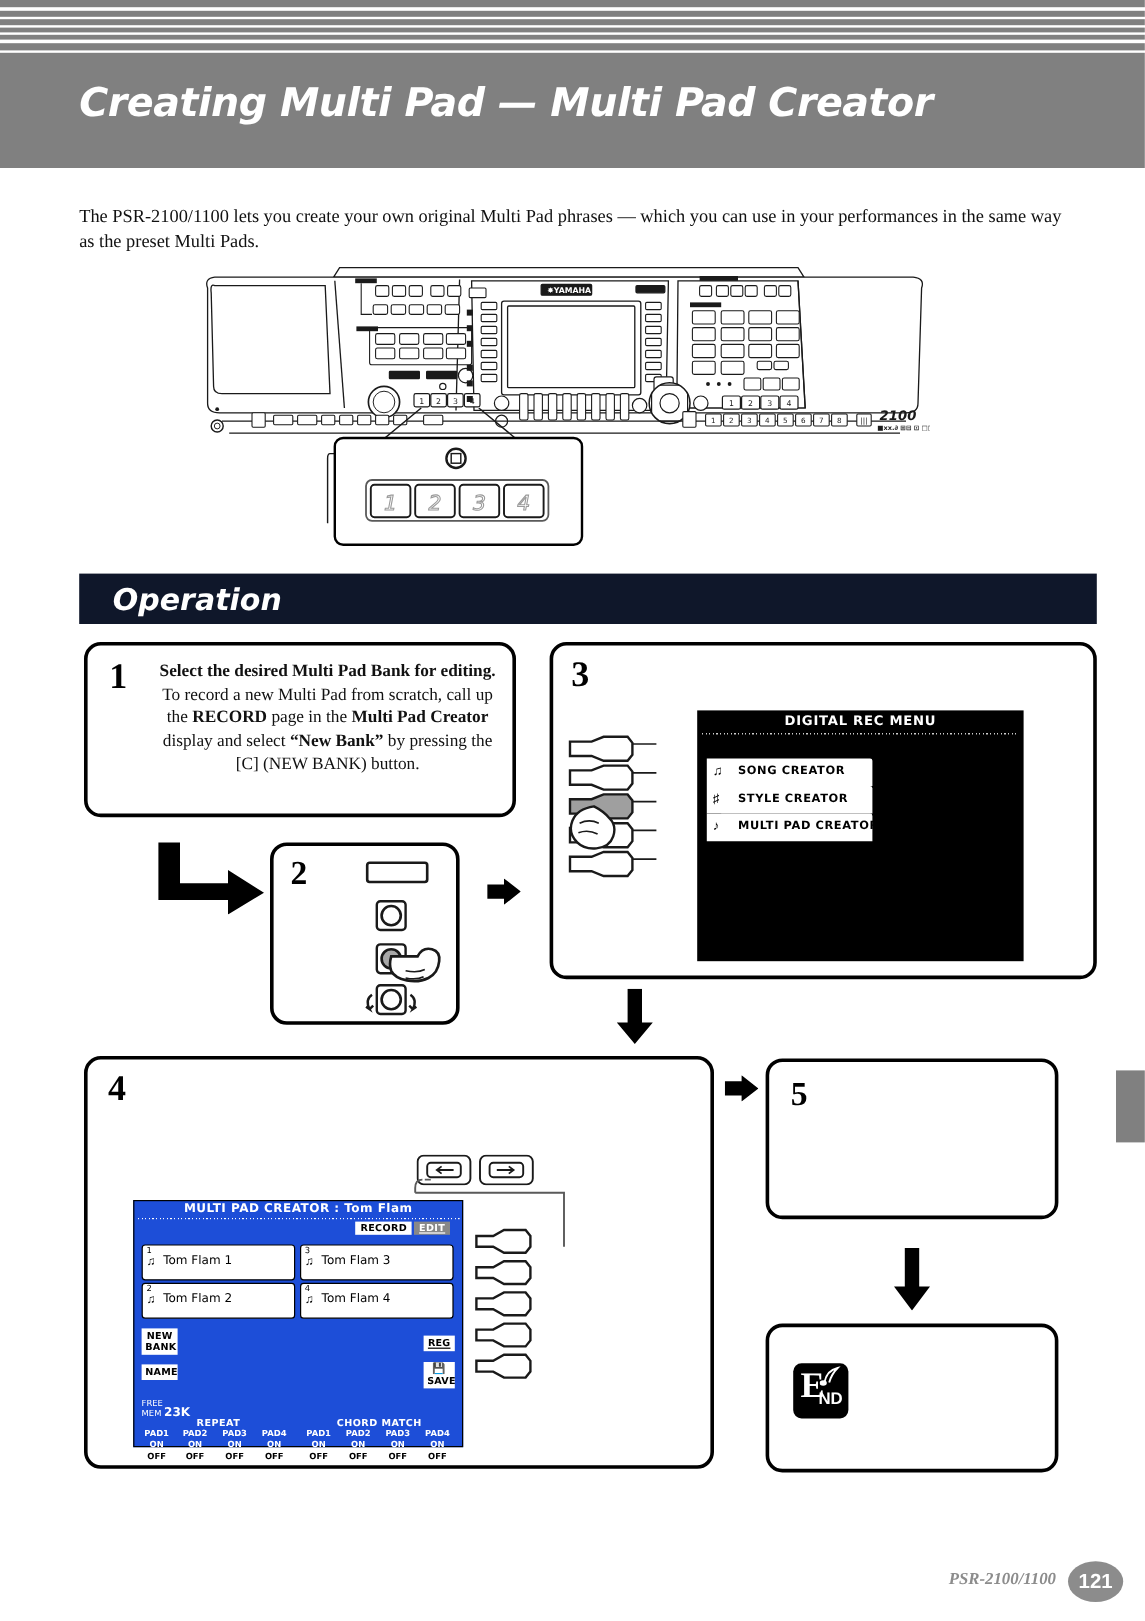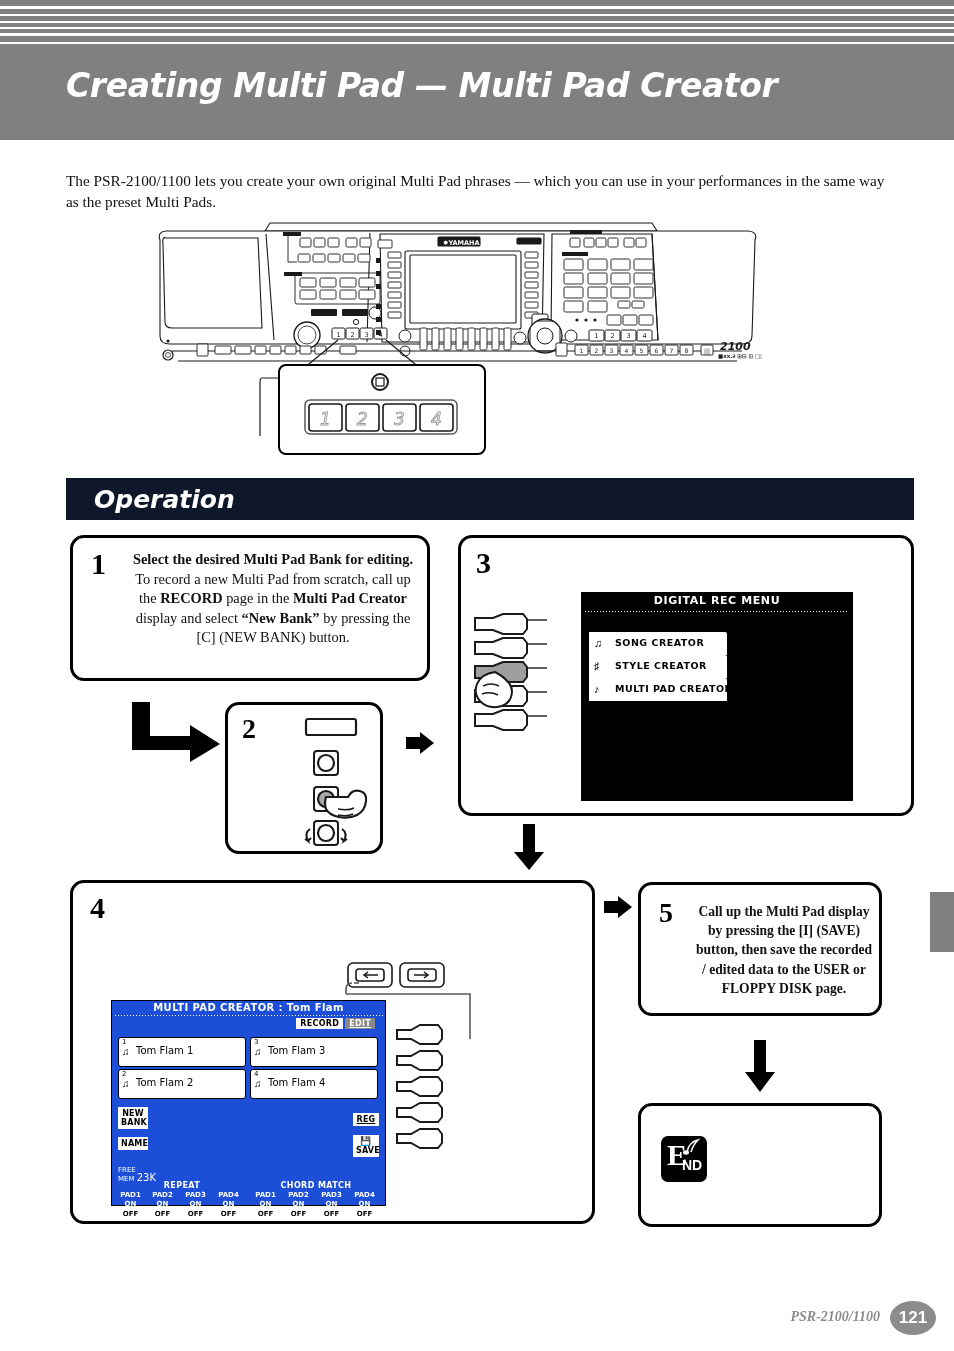--- a/index.html
+++ b/index.html
@@ -28,21 +28,21 @@
   }
 
   
   .intro {
     position:absolute; left:66px; top:155px; width:822px;
     font-size:15.3px; line-height:21px; color:#111;
     font-family:"Liberation Serif", serif;
   }
 
   
-  .kbd-wrap { position:absolute; left:152px; top:218px; width:610px; height:240px; }
+  .kbd-wrap { position:absolute; left:165px; top:218px; width:610px; height:240px; }
 
   
   .op-bar {
     position:absolute; left:66px; top:478px; width:848px; height:42px;
     background:#0f172a;
   }
   .op-bar span {
     position:absolute; left:28px; top:7px; color:#ffffff;
     font-family:"DejaVu Sans", sans-serif; font-style:italic; font-weight:bold;
     font-size:25px;
@@ -177,21 +177,21 @@
 
   .lcd-btn {
     position:absolute; background:#fff; color:#000;
     font-family:"DejaVu Sans", sans-serif; font-weight:bold; font-size:8px;
     text-align:center; line-height:9px; padding:2px 3px; letter-spacing:0.2px;
   }
   .lcd-free {
     position:absolute; color:#fff; font-family:"DejaVu Sans", sans-serif;
     font-size:7px; line-height:7px;
   }
-  .lcd-free .kb { font-size:10px; font-weight:normal; }
+  .lcd-free .kb { font-size:10px; font-weight:bold; }
   .sect-label {
     position:absolute; color:#fff; font-family:"DejaVu Sans", sans-serif;
     font-weight:bold; font-size:8px; letter-spacing:0.4px; text-align:center;
   }
   .pad-toggle { position:absolute; width:29px; }
   .pad-toggle .pt-name {
     position:absolute; left:0; top:0; width:29px; text-align:center; color:#fff;
     font-family:"DejaVu Sans", sans-serif; font-weight:bold; font-size:7px;
   }
   .pad-toggle .pt-on {
@@ -702,21 +702,20 @@
     <div class="pad-toggle" style="left:238px; top:190px;">
       <span class="pt-name">PAD4</span>
       <span class="pt-on">ON</span>
       <span class="pt-off">OFF</span>
     </div>
   </div>
 </div>
 
 <div class="rbox" id="step5">
   <div class="stepnum">5</div>
-  <div class="steptext"><b>Call up the Multi Pad display by pressing the [I] (SAVE) button, then save the recorded / edited data to the USER or FLOPPY DISK page.</b></div>
 </div>
 
 <svg class="arrow" style="left:604px; top:896px;" width="28" height="22" viewBox="0 0 28 22" xmlns="http://www.w3.org/2000/svg">
   <path d="M0 5 H14 V0 L28 11 L14 22 V17 H0 Z" fill="#000"></path>
 </svg>
 
 <svg class="arrow" style="left:744px; top:1040px;" width="32" height="52" viewBox="0 0 32 52" xmlns="http://www.w3.org/2000/svg">
   <path d="M10 0 H22 V32 H31 L16 52 L1 32 H10 Z" fill="#000"></path>
 </svg>
 

